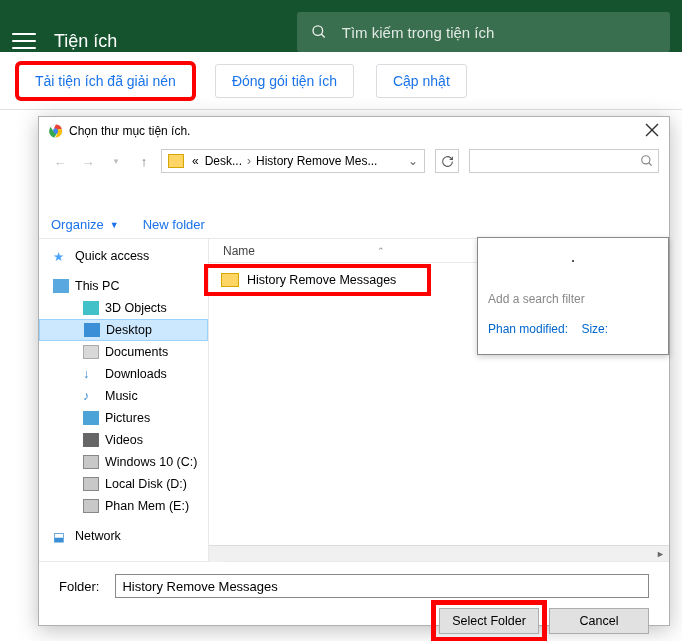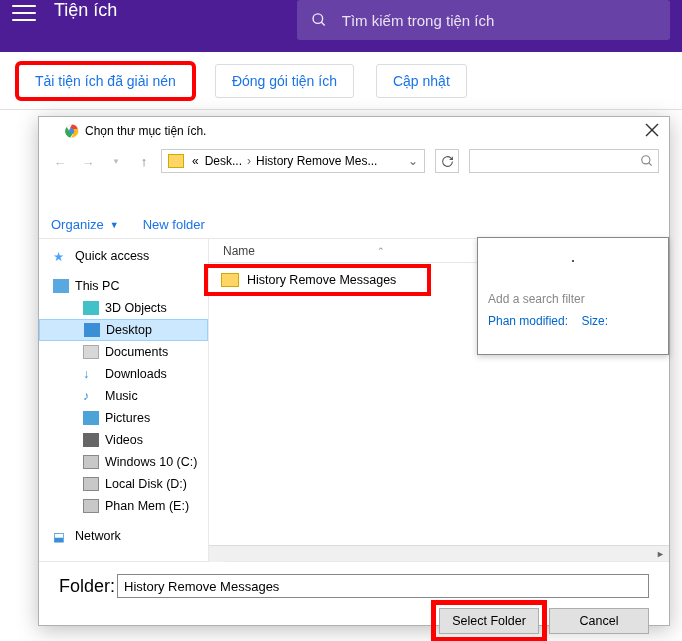--- a/index.html
+++ b/index.html
@@ -1,35 +1,35 @@
 <!DOCTYPE html>
 <html><head>
 <meta charset="utf-8">
 <style>
 * { box-sizing: border-box; margin: 0; padding: 0; font-family: "Segoe UI", Arial, sans-serif; }
 body { width: 682px; height: 641px; background: #fff; position: relative; overflow: hidden; }
 
 
-.ext-header { background: #4c1d95; height: 52px; display: flex; align-items: flex-start; padding: 0 12px; color: #fff; }
+.ext-header { background: #14532d; height: 52px; display: flex; align-items: flex-end; padding: 0 12px; color: #fff; }
 .menu-icon { width: 24px; height: 24px; margin-right: 18px; cursor: pointer; }
 .menu-icon div { height: 2px; background: #fff; margin: 5px 0; border-radius: 1px; }
 .ext-title { font-size: 18px; font-weight: 500; flex: 0 0 auto; margin-right: 180px; }
 .ext-search { flex: 1; background: rgba(255,255,255,0.16); height: 40px; border-radius: 3px; display: flex; align-items: center; padding: 0 14px; }
 .ext-search .sicon { width: 18px; height: 18px; margin-right: 14px; opacity: 0.9; }
 .ext-search input { background: transparent; border: none; outline: none; color: #fff; font-size: 15px; width: 100%; }
 .ext-search input::placeholder { color: rgba(255,255,255,0.85); }
 
 
 .ext-toolbar { height: 58px; display: flex; align-items: center; padding: 16px 18px; gap: 22px; border-bottom: 1px solid #e0e0e0; background:#fff; }
 .ext-btn { border: 1px solid #dadce0; background: #fff; color: #1a73e8; padding: 8px 16px; font-size: 14px; border-radius: 3px; cursor: pointer; }
 .ext-btn.highlighted { outline: 4px solid #ff0000; outline-offset: -1px; }
 
 
 .dialog { position: absolute; left: 38px; top: 116px; width: 632px; height: 510px; background: #fff; border: 1px solid #b0b0b0; box-shadow: 0 4px 20px rgba(0,0,0,0.25); }
-.dlg-title { height: 22px; display: flex; align-items: center; padding: 6px 10px 0 10px; font-size: 12px; margin-left: 16px; }
+.dlg-title { height: 22px; display: flex; align-items: center; padding: 6px 10px 0 10px; font-size: 12px; }
 .dlg-title .chrome-icon { width: 14px; height: 14px; margin-right: 6px; }
 .dlg-close { position: absolute; right: 10px; top: 6px; cursor: pointer; }
 .dlg-close svg { width: 14px; height: 14px; }
 
 .nav-row { display: flex; align-items: center; padding: 10px 10px 6px 10px; gap: 6px; font-size: 13px; }
 .nav-btn { width: 22px; height: 22px; display:flex; align-items:center; justify-content:center; color:#666; cursor:pointer; }
 .nav-btn.disabled { color: #bbb; }
 .addr-bar { flex: 1; display: flex; align-items: center; border: 1px solid #ccc; height: 24px; background: #fff; padding: 0 4px; font-size: 12px; }
 .addr-bar .folder-ic { width: 16px; height: 14px; background: #ffd666; border:1px solid #d4a800; margin: 0 5px 0 2px; }
 .addr-bar .crumb { padding: 0 3px; }
@@ -62,27 +62,27 @@
 .ic-net { color:#3b8fd6; }
 
 .content { flex:1; position:relative; }
 .col-header { height: 24px; border-bottom: 1px solid #e8e8e8; display:flex; align-items:center; font-size:12px; color:#444; padding-left: 14px; gap: 32px; }
 .col-header .sort { margin-left: 90px; font-size:9px; color:#888; }
 .file-row { display:flex; align-items:center; height:22px; padding-left: 12px; font-size: 12.5px; cursor:pointer; margin-top:6px; }
 .file-row .fic { width:18px; height:14px; background:#ffd666; border:1px solid #d4a800; margin-right:8px; }
 .file-row.highlighted { outline: 4px solid #ff0000; outline-offset: 1px; padding-right: 30px; width: fit-content; }
 
 .search-pop { position:absolute; right:0; top:-2px; width:192px; height: 118px; background:#fff; border:1px solid #888; box-shadow: 0 2px 6px rgba(0,0,0,0.2); padding:10px; font-size:12px; }
-.search-pop .hint { color:#888; margin: 30px 0 8px 0; }
+.search-pop .hint { color:#888; margin: 30px 0 16px 0; }
 .search-pop .filters { color:#0066cc; }
 .search-pop .filters span { margin-right: 10px; cursor:pointer; }
 
 .bottom { padding: 12px 20px 14px 20px; border-top:1px solid #e8e8e8; }
 .folder-row { display:flex; align-items:center; margin-bottom: 10px; }
-.folder-row label { font-size: 18px; margin-right: 2px; }
+.folder-row label { font-size: 13px; margin-right: 16px; }
 .folder-row input { flex:1; border:1px solid #888; height:24px; padding: 0 6px; font-size:13px; }
 .btn-row { display:flex; justify-content:flex-end; gap: 10px; }
 .win-btn { width: 100px; height: 26px; border:1px solid #adadad; background:#e1e1e1; font-size:12.5px; cursor:pointer; }
 .win-btn.highlighted { outline: 5px solid #ff0000; outline-offset: 3px; }
 
 .scroll-h { height:16px; background:#f0f0f0; border-top:1px solid #dcdcdc; position:relative; }
 .scroll-h::before, .scroll-h::after { content:""; position:absolute; top:0; width:16px; height:16px; background:#f0f0f0; }
 .scroll-h .sbtn { position:absolute; top:3px; font-size:9px; color:#666; }
 .scroll-h .sbtn.l { left:4px; } .scroll-h .sbtn.r { right:4px; }
 </style>

